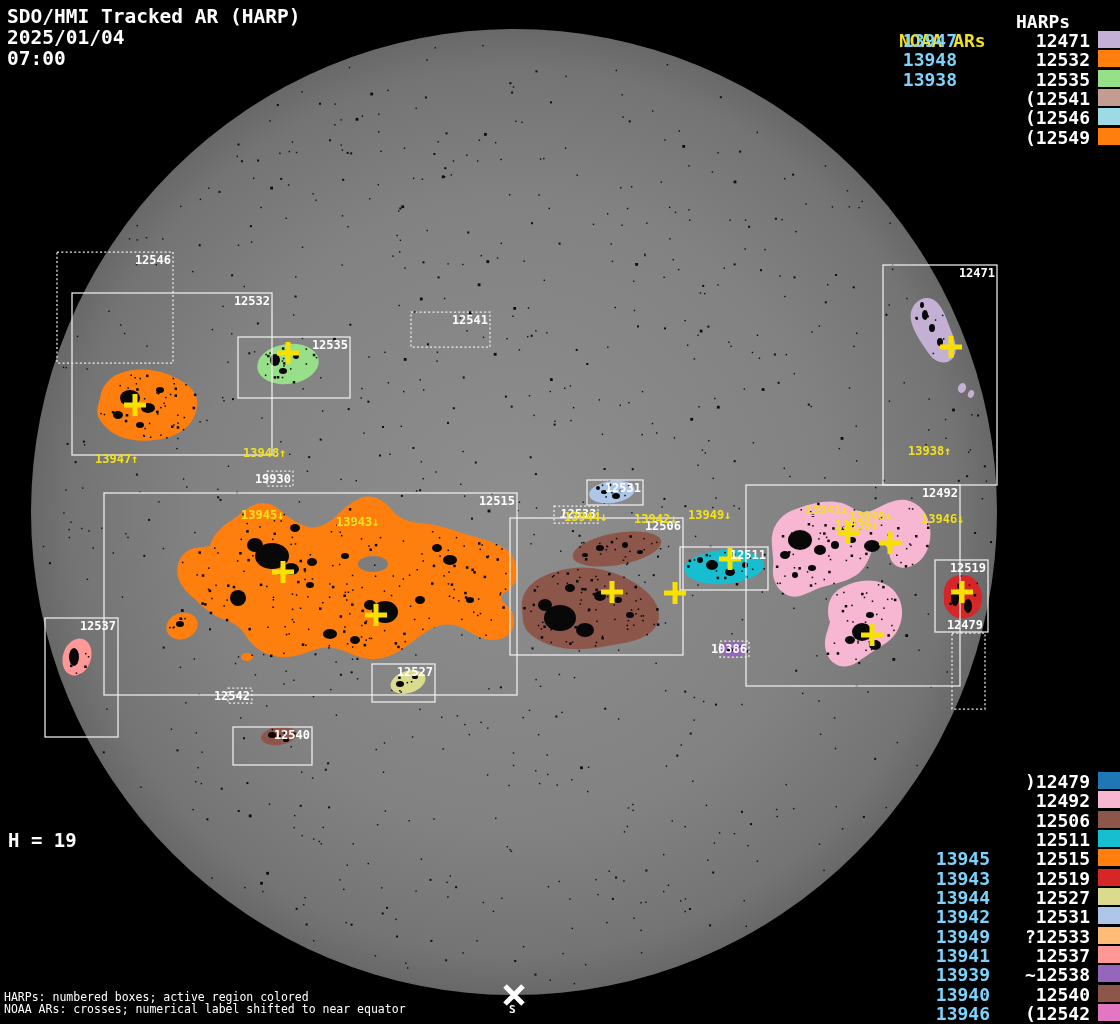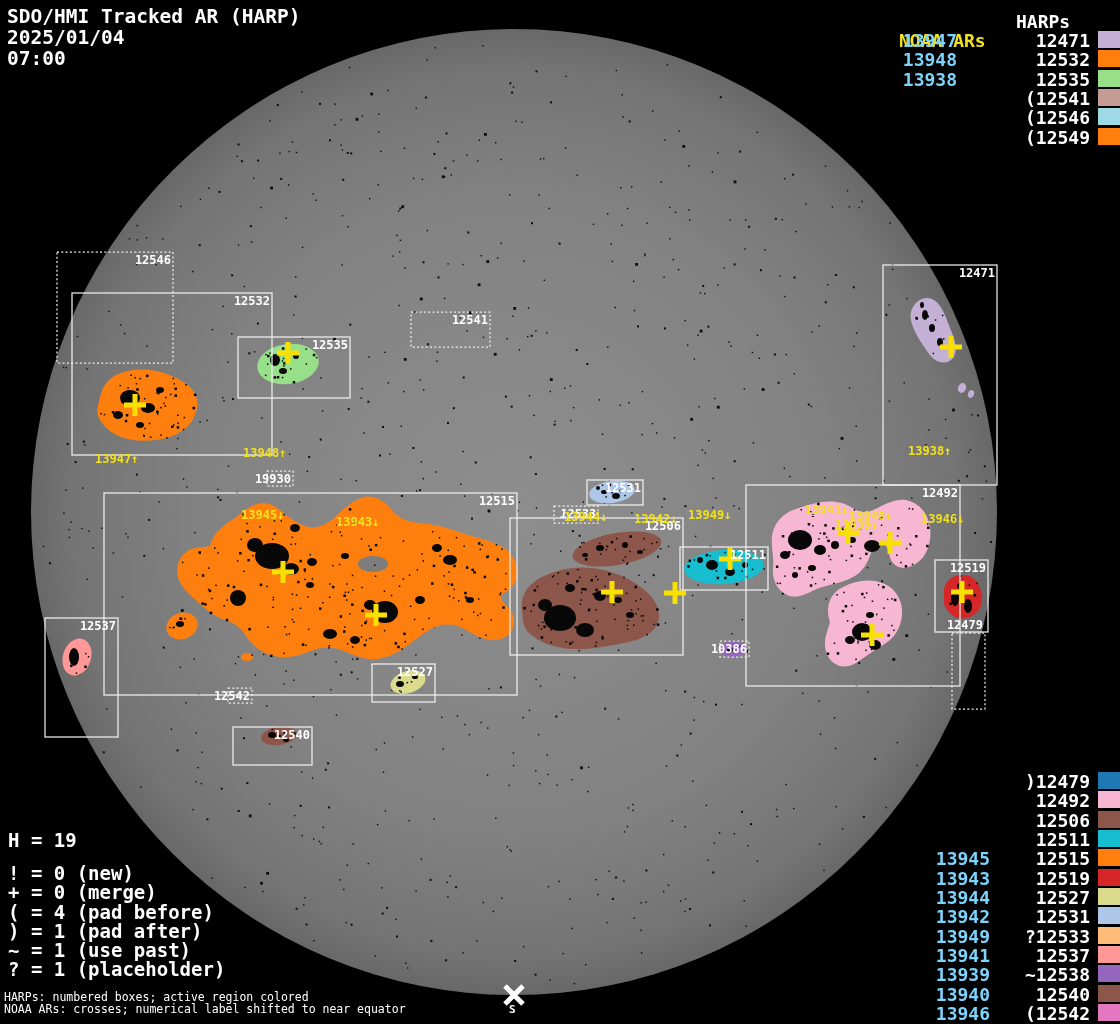--- a/index.html
+++ b/index.html
@@ -1514,21 +1514,20 @@
   <div class="abs title-line" style="left:7px;top:27px">2025/01/04</div>
   <div class="abs title-line" style="left:7px;top:48px">07:00</div>
 
   <div class="abs hdr-yellow" style="left:899px;top:11px">NOAA ARs</div>
   <div class="abs hdr-white" style="left:1016px;top:11px">HARPs</div>
   <div class="abs" style="left:0;top:30px;width:1120px" id="top-rows"><div class="list-row"><span class="r-noaa" style="right: 163px;">13947</span><span class="r-harp" style="right: 30px;">12471</span><span class="r-swatch" style="background: rgb(197, 176, 213);"></span></div><div class="list-row"><span class="r-noaa" style="right: 163px;">13948</span><span class="r-harp" style="right: 30px;">12532</span><span class="r-swatch" style="background: rgb(255, 127, 14);"></span></div><div class="list-row"><span class="r-noaa" style="right: 163px;">13938</span><span class="r-harp" style="right: 30px;">12535</span><span class="r-swatch" style="background: rgb(152, 223, 138);"></span></div><div class="list-row"><span class="r-noaa" style="right: 163px;"></span><span class="r-harp" style="right: 30px;">(12541</span><span class="r-swatch" style="background: rgb(196, 156, 148);"></span></div><div class="list-row"><span class="r-noaa" style="right: 163px;"></span><span class="r-harp" style="right: 30px;">(12546</span><span class="r-swatch" style="background: rgb(158, 218, 229);"></span></div><div class="list-row"><span class="r-noaa" style="right: 163px;"></span><span class="r-harp" style="right: 30px;">(12549</span><span class="r-swatch" style="background: rgb(255, 127, 14);"></span></div></div>
 
   <div class="abs" style="left:0;top:771px;width:1120px" id="bottom-rows"><div class="list-row"><span class="r-noaa" style="right: 130px;"></span><span class="r-harp" style="right: 30px;">)12479</span><span class="r-swatch" style="background: rgb(31, 119, 180);"></span></div><div class="list-row"><span class="r-noaa" style="right: 130px;"></span><span class="r-harp" style="right: 30px;">12492</span><span class="r-swatch" style="background: rgb(247, 182, 210);"></span></div><div class="list-row"><span class="r-noaa" style="right: 130px;"></span><span class="r-harp" style="right: 30px;">12506</span><span class="r-swatch" style="background: rgb(140, 86, 75);"></span></div><div class="list-row"><span class="r-noaa" style="right: 130px;"></span><span class="r-harp" style="right: 30px;">12511</span><span class="r-swatch" style="background: rgb(23, 190, 207);"></span></div><div class="list-row"><span class="r-noaa" style="right: 130px;">13945</span><span class="r-harp" style="right: 30px;">12515</span><span class="r-swatch" style="background: rgb(255, 127, 14);"></span></div><div class="list-row"><span class="r-noaa" style="right: 130px;">13943</span><span class="r-harp" style="right: 30px;">12519</span><span class="r-swatch" style="background: rgb(214, 39, 40);"></span></div><div class="list-row"><span class="r-noaa" style="right: 130px;">13944</span><span class="r-harp" style="right: 30px;">12527</span><span class="r-swatch" style="background: rgb(219, 219, 141);"></span></div><div class="list-row"><span class="r-noaa" style="right: 130px;">13942</span><span class="r-harp" style="right: 30px;">12531</span><span class="r-swatch" style="background: rgb(174, 199, 232);"></span></div><div class="list-row"><span class="r-noaa" style="right: 130px;">13949</span><span class="r-harp" style="right: 30px;">?12533</span><span class="r-swatch" style="background: rgb(255, 187, 120);"></span></div><div class="list-row"><span class="r-noaa" style="right: 130px;">13941</span><span class="r-harp" style="right: 30px;">12537</span><span class="r-swatch" style="background: rgb(255, 152, 150);"></span></div><div class="list-row"><span class="r-noaa" style="right: 130px;">13939</span><span class="r-harp" style="right: 30px;">~12538</span><span class="r-swatch" style="background: rgb(148, 103, 189);"></span></div><div class="list-row"><span class="r-noaa" style="right: 130px;">13940</span><span class="r-harp" style="right: 30px;">12540</span><span class="r-swatch" style="background: rgb(140, 86, 75);"></span></div><div class="list-row"><span class="r-noaa" style="right: 130px;">13946</span><span class="r-harp" style="right: 30px;">(12542</span><span class="r-swatch" style="background: rgb(227, 119, 194);"></span></div></div>
 
   <div class="abs legend-h" style="left:8px;top:829px">H = 19</div>
-  <div class="abs" style="left:8px;top:864px" id="legend-items"><div class="legend-item">! = 0 (new)</div><div class="legend-item">+ = 0 (merge)</div><div class="legend-item">( = 4 (pad before)</div><div class="legend-item">) = 1 (pad after)</div><div class="legend-item">~ = 1 (use past)</div><div class="legend-item">? = 1 (placeholder)</div></div>
 
   <div class="abs footer-line" style="left:4px;top:991px">HARPs: numbered boxes; active region colored</div>
   <div class="abs footer-line" style="left:4px;top:1003px">NOAA ARs: crosses; numerical label shifted to near equator</div>
 
   <div class="s-label" style="left:509px;top:1003px">S</div>
 
   <div id="overlay-labels">
       <div class="harp-label" style="left: 171px; top: 254px;">12546</div>
       <div class="harp-label" style="left: 270px; top: 295px;">12532</div>
       <div class="harp-label" style="left: 348px; top: 339px;">12535</div>

